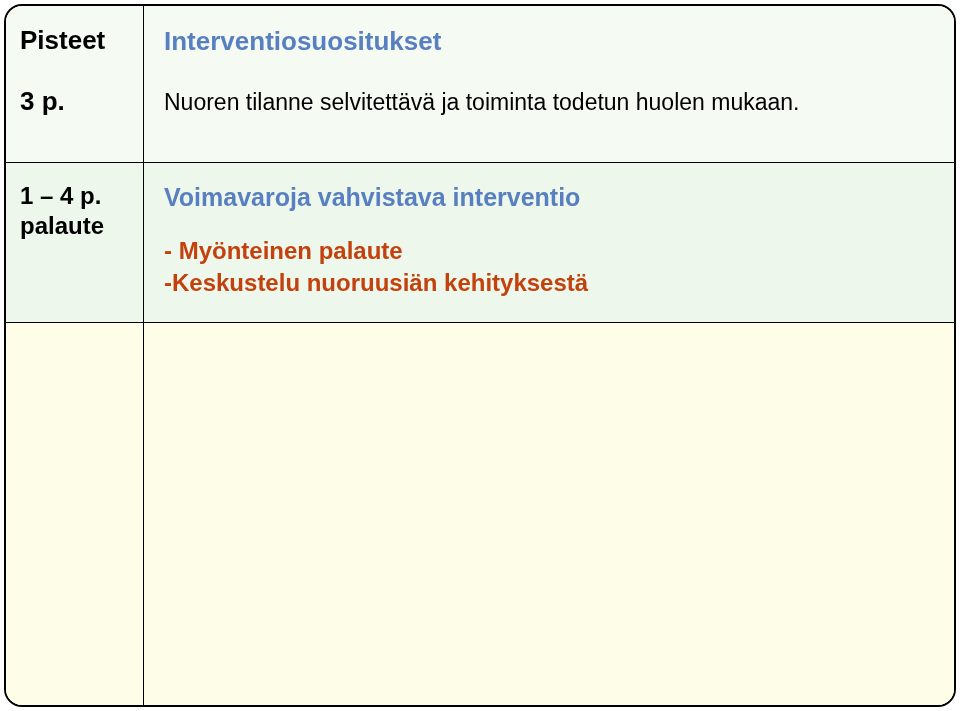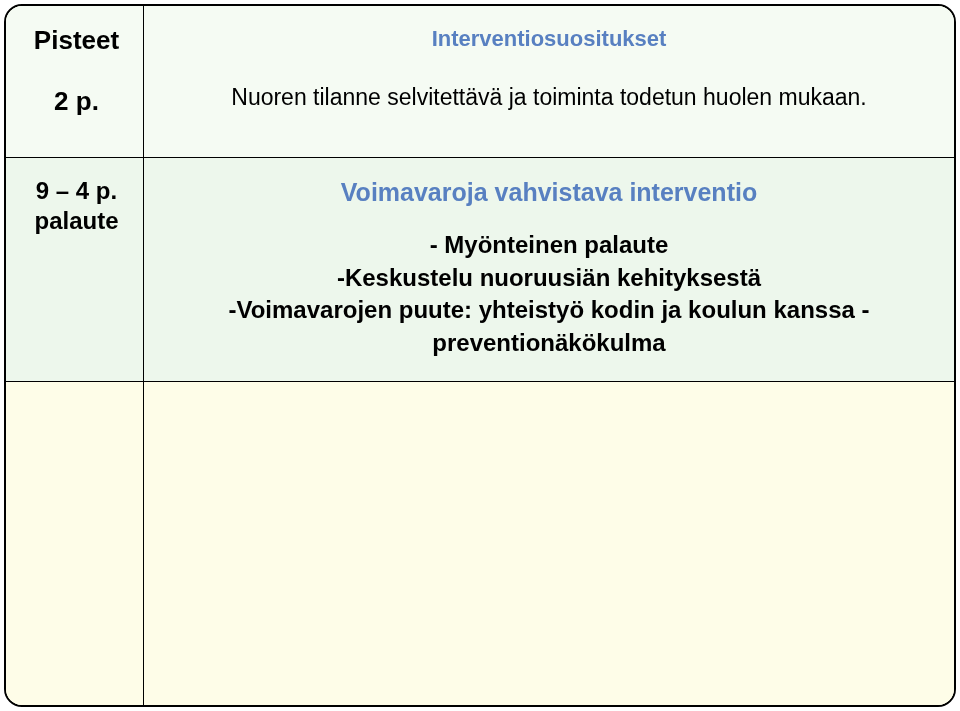--- a/index.html
+++ b/index.html
@@ -20,21 +20,20 @@
       border: 2px solid #000;
       border-radius: 18px;
       overflow: hidden;
       display: flex;
       flex-direction: column;
       background: #fefde8;
     }
     .row {
       display: flex;
       width: 100%;
-      text-align: center;
     }
     .row-header {
       background: #f5fbf3;
       border-bottom: 1.5px solid #000;
     }
     .row-section1 {
       background: #edf7ec;
       border-bottom: 1.5px solid #000;
     }
     .row-spacer {
@@ -54,21 +53,21 @@
       flex: 1;
       padding: 18px 20px 18px 20px;
       font-size: 24px;
       line-height: 1.35;
       color: #000;
     }
     .header-left {
       font-size: 26px;
     }
     .header-right-title {
-      font-size: 22px;
+      font-size: 26px;
       font-weight: bold;
       color: #5880c1;
       margin-bottom: 28px;
     }
     .header-right-sub {
       font-size: 23px;
       font-weight: normal;
       color: #000;
     }
     .row-header .col-right {
@@ -83,59 +82,58 @@
       display: block;
     }
     .intervention-title {
       font-size: 25px;
       font-weight: bold;
       color: #5880c1;
       margin-bottom: 20px;
     }
     .bullet {
       font-size: 24px;
-      color: #000000;
+      color: #c2410c;
       font-weight: bold;
     }
     .row-section1 .col-right {
       padding-bottom: 22px;
     }
     .row-spacer .col-left {
       border-right: 1.5px solid #000;
     }
     .row-spacer .col-right {
     }
   </style>
 </head>
 <body>
 
 <div class="table-frame">
 
   <div class="row row-header">
     <div class="col-left header-left">
       <div>Pisteet</div>
       <div style="height:28px;"></div>
-      <div>2 p.</div>
+      <div>3 p.</div>
     </div>
     <div class="col-right">
       <div class="header-right-title">Interventiosuositukset</div>
       <div class="header-right-sub">Nuoren tilanne selvitettävä ja toiminta todetun huolen mukaan.</div>
     </div>
   </div>
 
   <div class="row row-section1">
     <div class="col-left">
-      <span class="score-range">9 – 4 p.</span>
+      <span class="score-range">1 – 4 p.</span>
       <span class="score-label">palaute</span>
     </div>
     <div class="col-right">
       <div class="intervention-title">Voimavaroja vahvistava interventio</div>
       <div class="bullet">- Myönteinen palaute</div>
       <div class="bullet">-Keskustelu nuoruusiän kehityksestä</div>
-      <div class="bullet">-Voimavarojen puute: yhteistyö kodin ja koulun kanssa -preventionäkökulma</div>
     </div>
   </div>
 
   <div class="row row-spacer">
     <div class="col-left"></div>
     <div class="col-right"></div>
   </div>
 
 </div>
 

